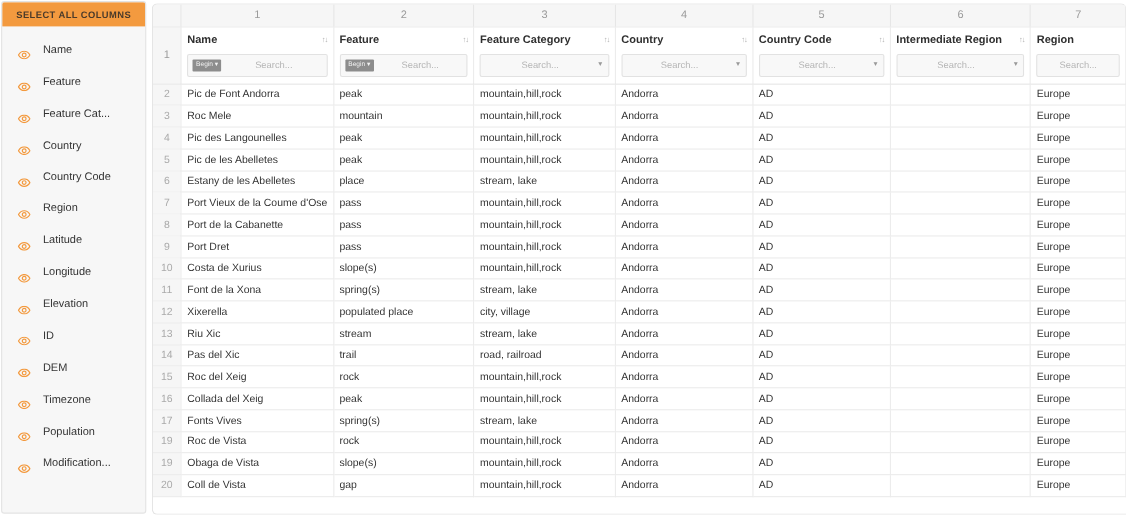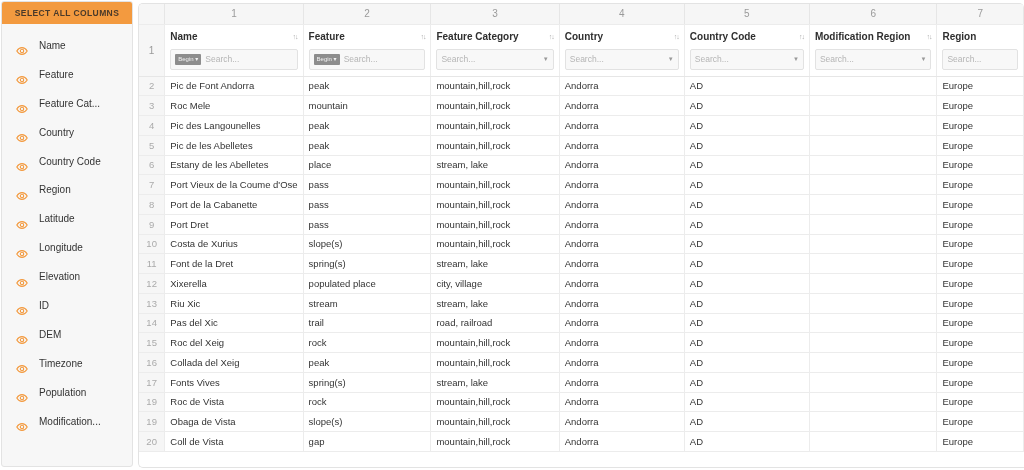--- a/index.html
+++ b/index.html
@@ -28,21 +28,21 @@
 
   tr.letters th { height: 20px; background: #f6f6f6; color: #9a9a9a; font-weight: normal; font-size: 10px; text-align: center; border-right: 1px solid #e6e6e6; border-bottom: 1px solid #ececec; }
   tr.letters th.corner { background: #f6f6f6; }
   tr.hdr td { height: 52px; vertical-align: top; border-right: 1px solid #ececec; border-bottom: 1px solid #e6e6e6; padding: 5px 5px 0 5px; }
   tr.hdr td.rownum { background: #f6f6f6; color: #9a9a9a; text-align: center; vertical-align: middle; padding: 0; }
   .hdr-top { display: flex; justify-content: space-between; align-items: center; height: 14px; }
   .hdr-title { font-weight: 700; font-size: 10px; color: #2f2f2f; }
   .sort { font-size: 7px; color: #aaa; letter-spacing: -1px; cursor: pointer; }
   .filter { margin-top: 5px; height: 21px; border: 1px solid #e2e2e2; background: #f8f8f8; border-radius: 2px; display: flex; align-items: center; padding: 0 4px; }
   .begin { background: #8d8d8d; color: #f2f2f2; font-size: 6px; height: 11px; line-height: 11px; padding: 0 3px; border-radius: 1px; margin-right: 4px; cursor: pointer; white-space: nowrap; }
-  .filter input { border: none; background: transparent; font-size: 8.5px; color: #666; outline: none; width: 100%; font-family: "Liberation Sans", sans-serif; }
+  .filter input { border: none; background: transparent; font-size: 8.5px; color: #666; outline: none; width: 100%; font-family: "Liberation Sans", sans-serif; text-align: center; }
   .filter input::placeholder { color: #b5b5b5; }
   .caret { font-size: 6px; color: #999; margin-left: 2px; }
 
   tbody tr td { height: 19.75px; border-right: 1px solid #ececec; border-bottom: 1px solid #ececec; padding: 0 5px; white-space: nowrap; overflow: hidden; font-size: 9.5px; color: #333; }
   tbody tr td.rownum { background: #f6f6f6; color: #aaa; text-align: center; padding: 0; font-size: 9.5px; }
 </style>
 </head>
 <body>
 
 <div class="root">
@@ -221,21 +221,21 @@
                 <span class="hdr-title">Country Code</span>
                 <span class="sort">↑↓</span>
               </div>
               <div class="filter">
                 <input type="text" placeholder="Search..." style="">
                 <span class="caret">▼</span>
               </div>
             </td>
             <td>
               <div class="hdr-top">
-                <span class="hdr-title">Modification Region</span>
+                <span class="hdr-title">Intermediate Region</span>
                 <span class="sort">↑↓</span>
               </div>
               <div class="filter">
                 <input type="text" placeholder="Search..." style="">
                 <span class="caret">▼</span>
               </div>
             </td>
             <td>
               <div class="hdr-top">
                 <span class="hdr-title">Region</span>
@@ -332,21 +332,21 @@
             <td>Costa de Xurius</td>
             <td>slope(s)</td>
             <td>mountain,hill,rock</td>
             <td>Andorra</td>
             <td>AD</td>
             <td></td>
             <td>Europe</td>
           </tr>
           <tr>
             <td class="rownum">11</td>
-            <td>Font de la Dret</td>
+            <td>Font de la Xona</td>
             <td>spring(s)</td>
             <td>stream, lake</td>
             <td>Andorra</td>
             <td>AD</td>
             <td></td>
             <td>Europe</td>
           </tr>
           <tr>
             <td class="rownum">12</td>
             <td>Xixerella</td>

